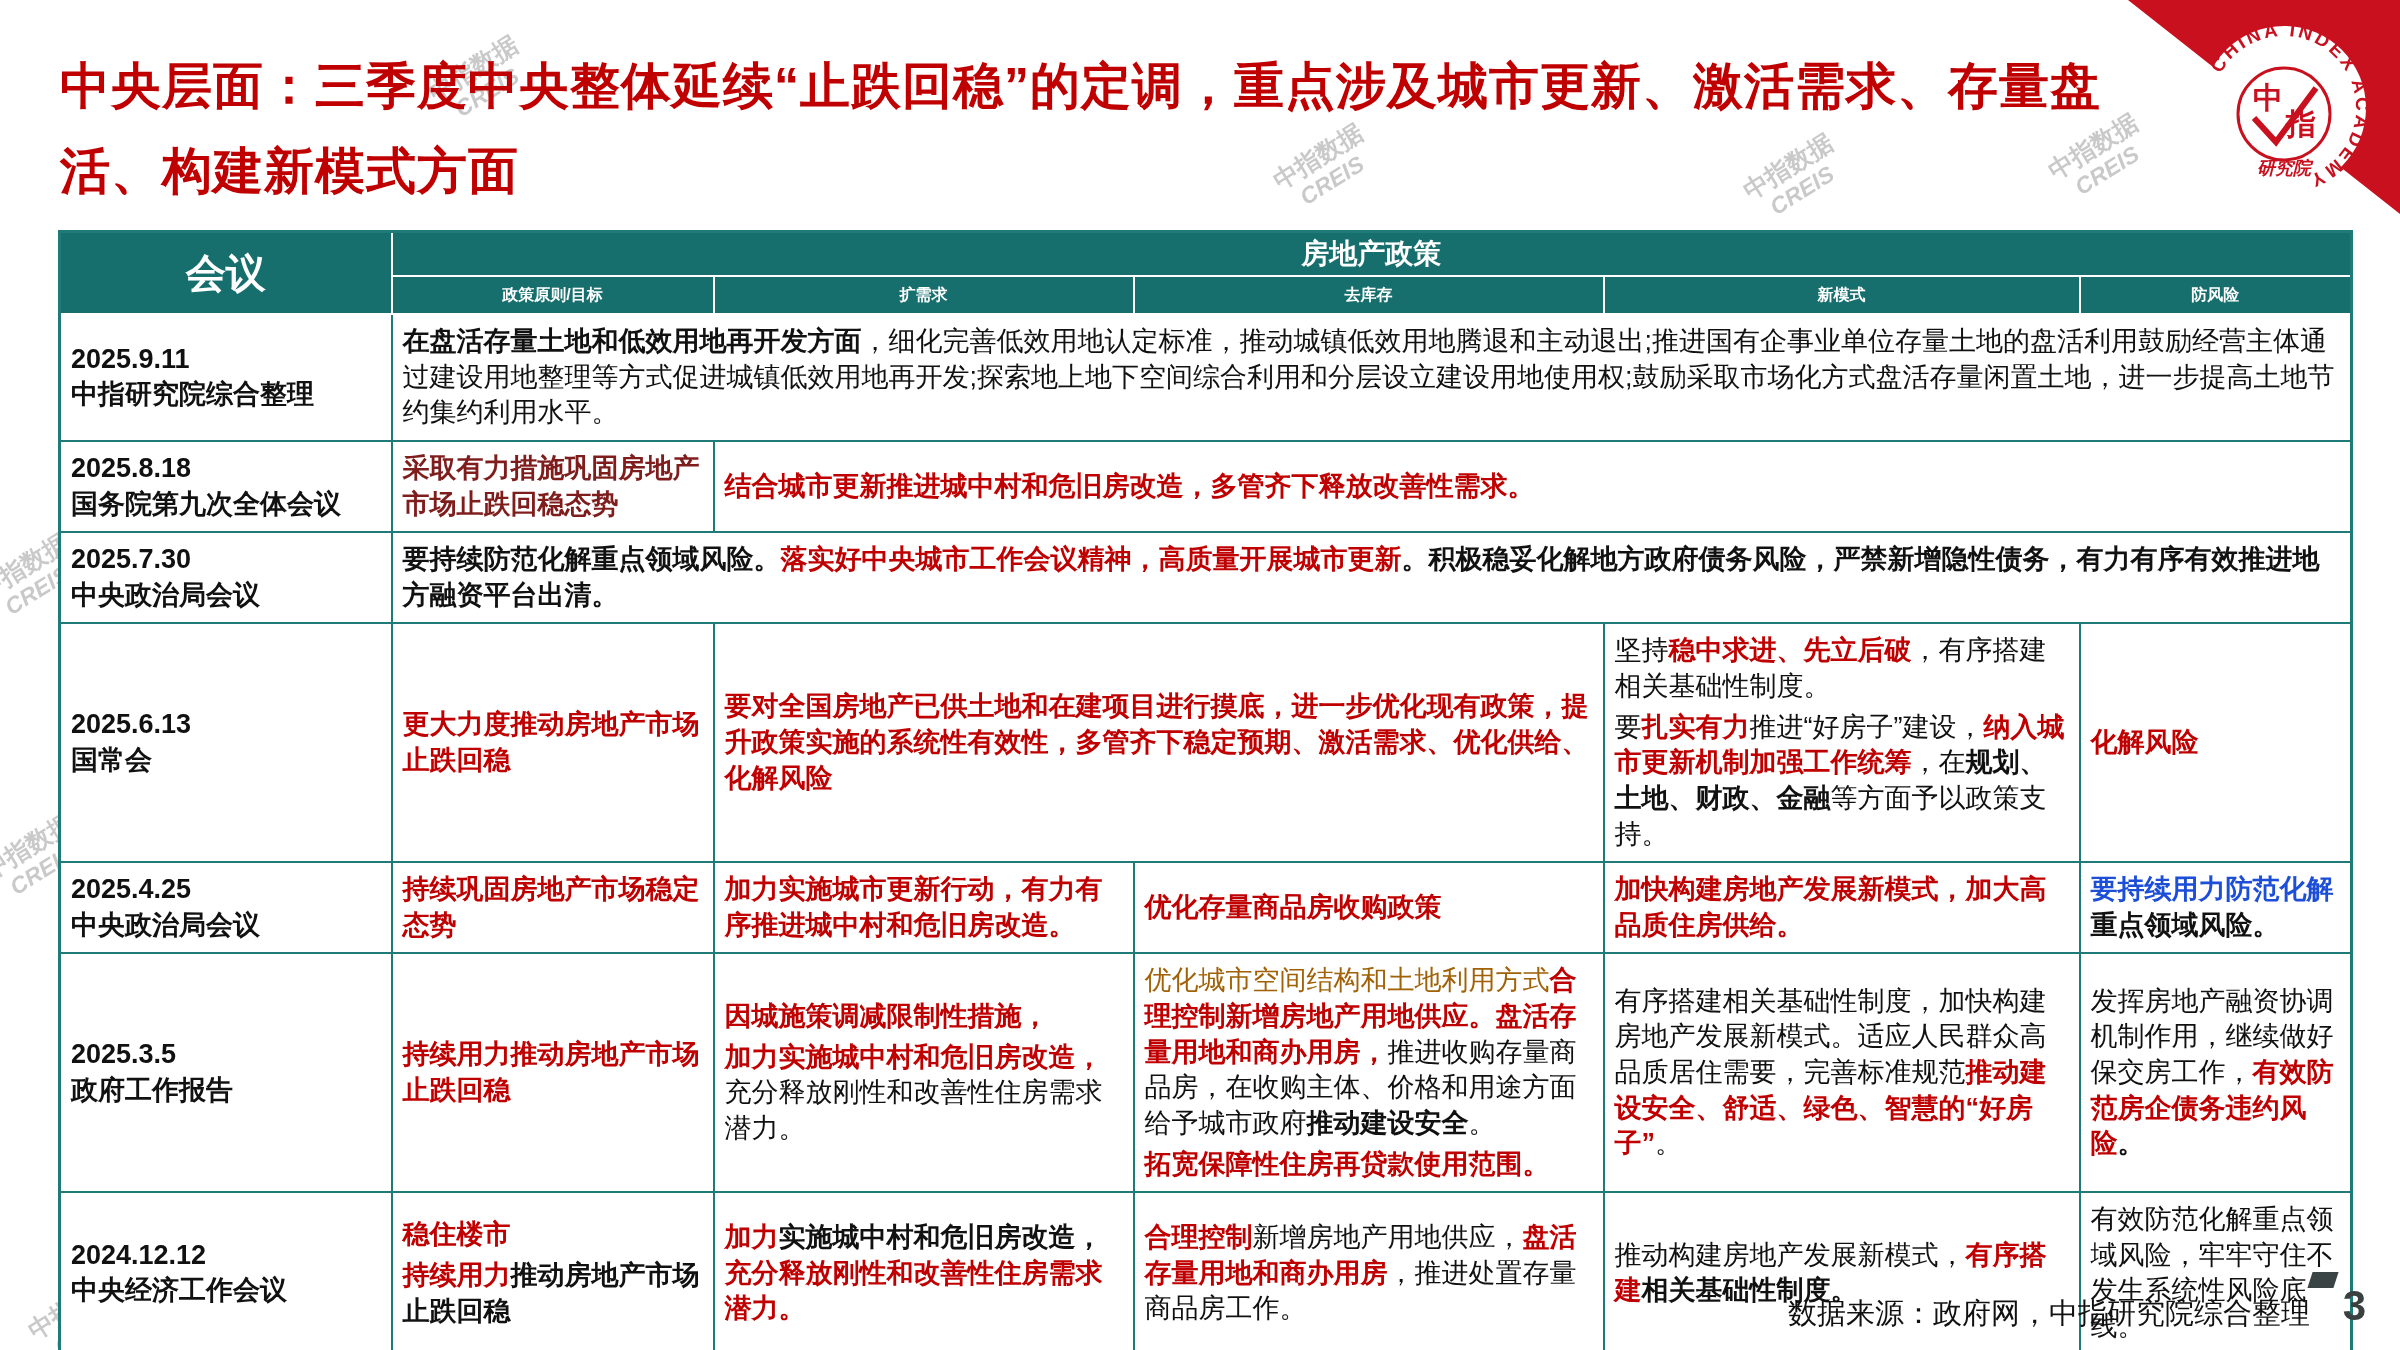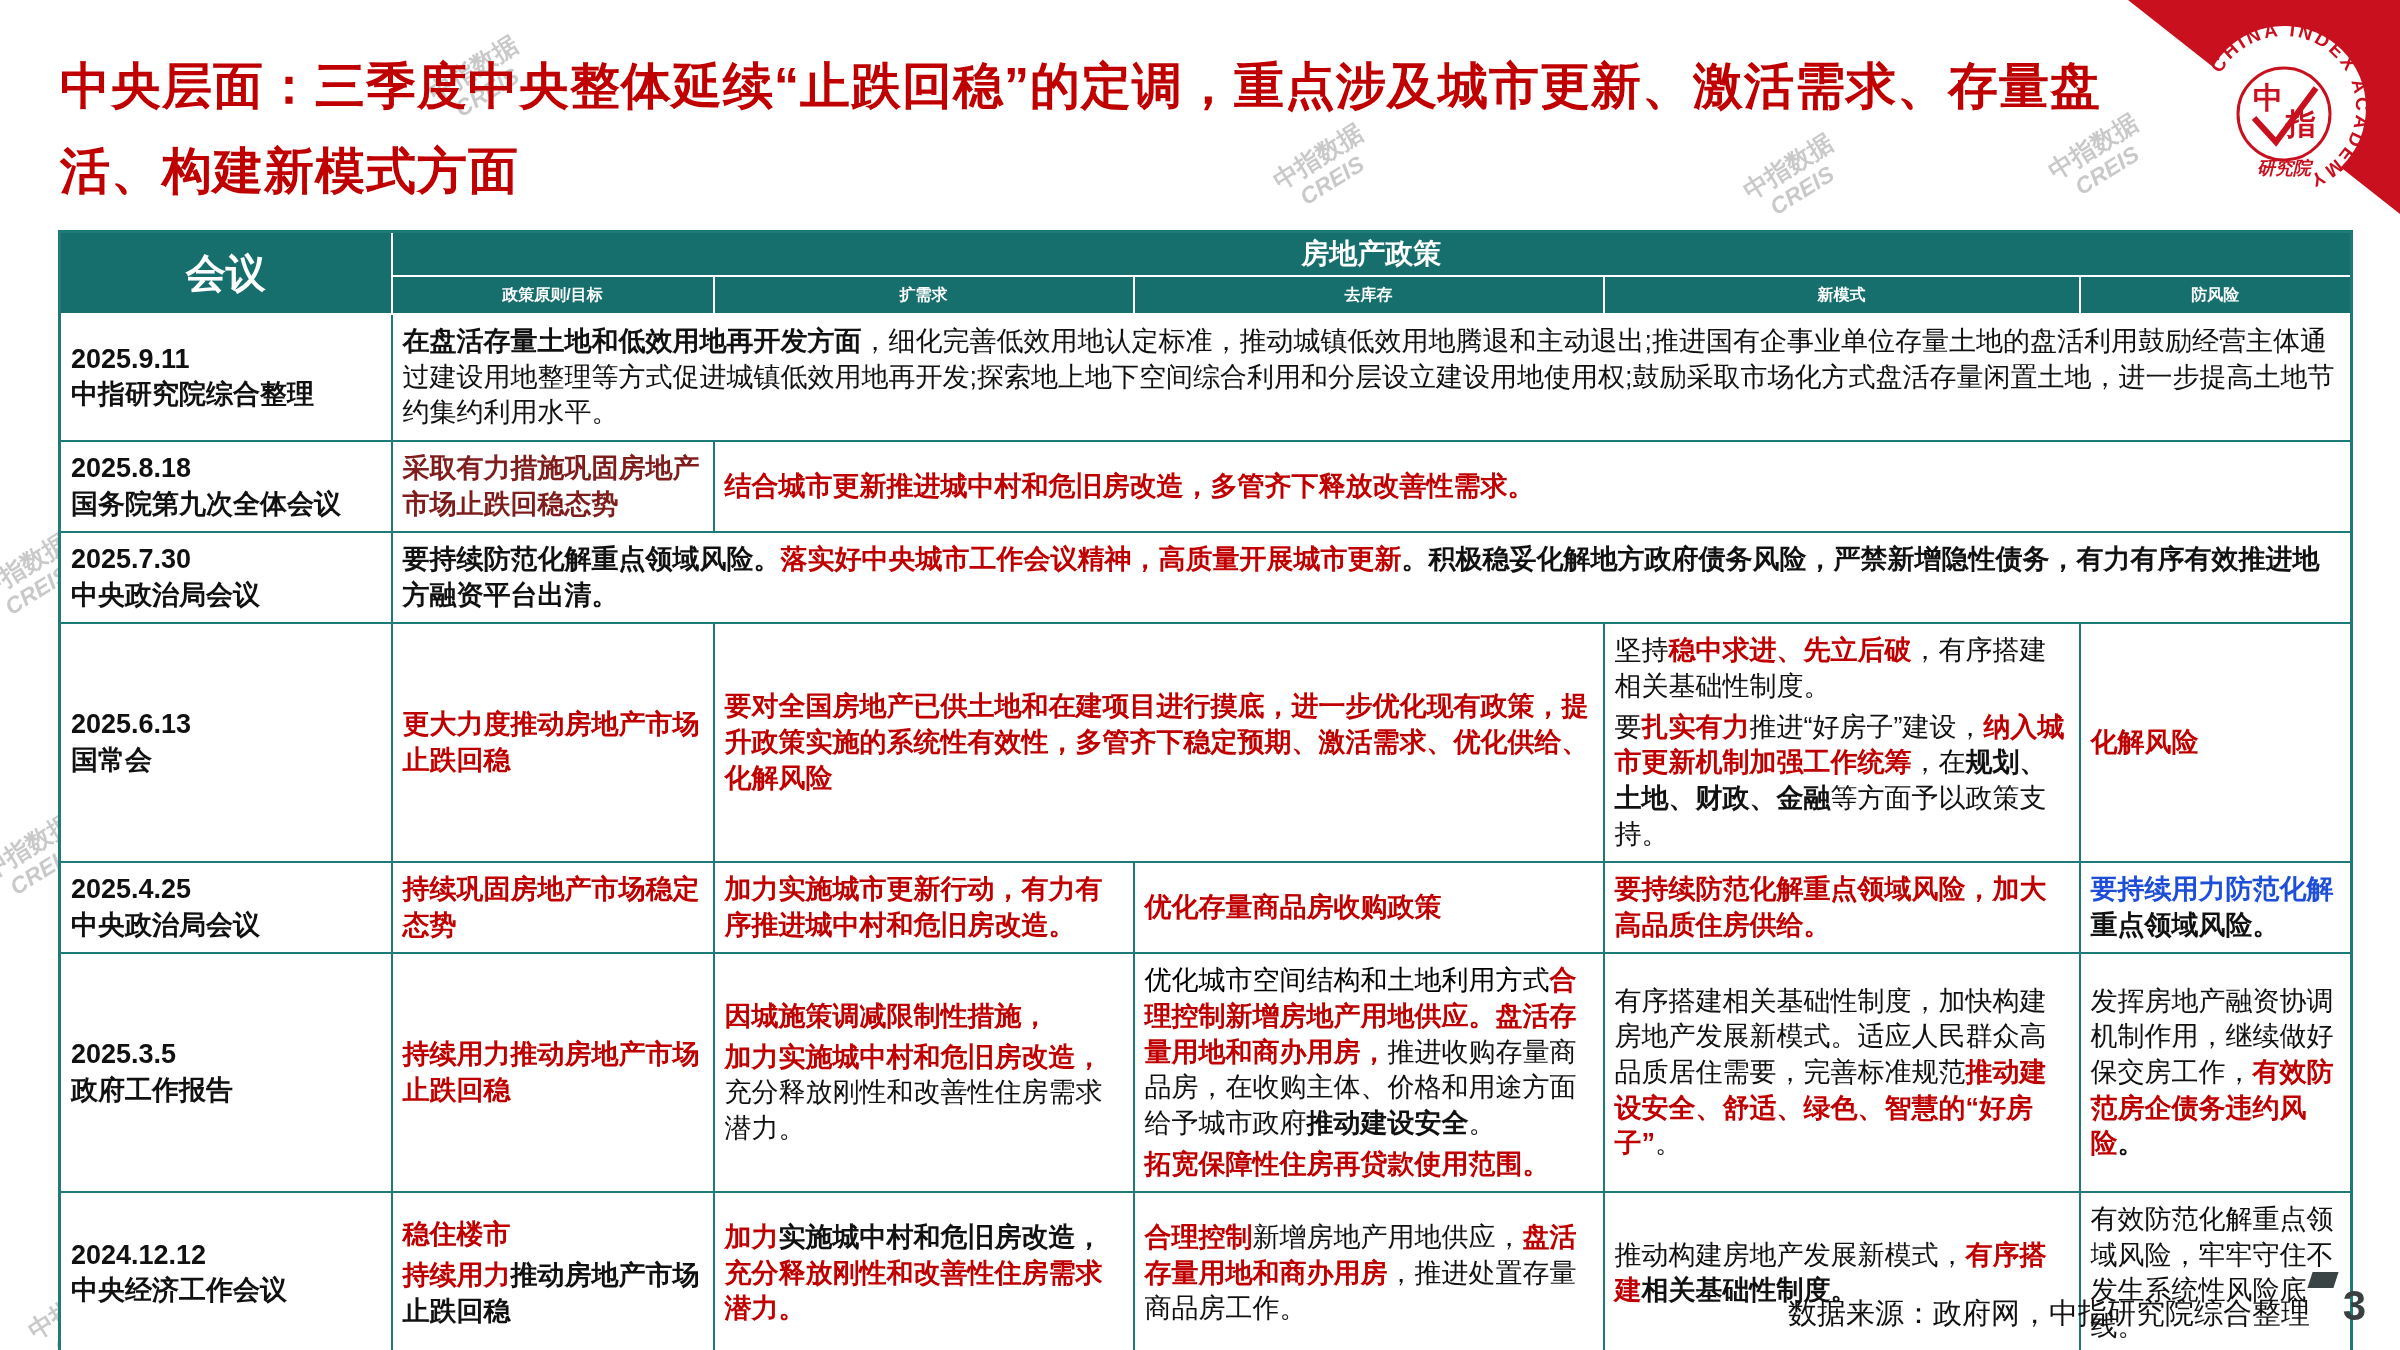--- a/index.html
+++ b/index.html
@@ -165,40 +165,40 @@
             <td>
               <div class="para"><span style="color: rgb(192, 0, 0); font-weight: bold;">持续巩固房地产市场稳定态势</span></div>
             </td>
             <td>
               <div class="para"><span style="color: rgb(192, 0, 0); font-weight: bold;">加力实施城市更新行动，有力有序推进城中村和危旧房改造。</span></div>
             </td>
             <td>
               <div class="para"><span style="color: rgb(192, 0, 0); font-weight: bold;">优化存量商品房收购政策</span></div>
             </td>
             <td>
-              <div class="para"><span style="color: rgb(192, 0, 0); font-weight: bold;">要持续防范化解重点领域风险，加大高品质住房供给。</span></div>
+              <div class="para"><span style="color: rgb(192, 0, 0); font-weight: bold;">加快构建房地产发展新模式，加大高品质住房供给。</span></div>
             </td>
             <td>
               <div class="para"><span style="color: #1d4ed8; font-weight: bold;">要持续用力防范化解</span><span style="color: rgb(17, 17, 17); font-weight: bold;">重点领域风险。</span></div>
             </td>
           </tr>
           <tr style="height: 238px;">
             <td class="meeting-cell">
               <div>2025.3.5</div>
               <div>政府工作报告</div>
             </td>
             <td>
               <div class="para"><span style="color: rgb(192, 0, 0); font-weight: bold;">持续用力推动房地产市场止跌回稳</span></div>
             </td>
             <td>
               <div class="para"><span style="color: rgb(192, 0, 0); font-weight: bold;">因城施策调减限制性措施，</span></div>
               <div class="para"><span style="color: rgb(192, 0, 0); font-weight: bold;">加力实施城中村和危旧房改造，</span><span style="color: rgb(17, 17, 17);">充分释放刚性和改善性住房需求潜力。</span></div>
             </td>
             <td>
-              <div class="para"><span style="color: #000000; text-align: center;">优化城市空间结构和土地利用方式</span><span style="color: rgb(192, 0, 0); font-weight: bold;">合理控制新增房地产用地供应。盘活存量用地和商办用房，</span><span style="color: rgb(17, 17, 17);">推进收购存量商品房，在收购主体、价格和用途方面给予城市政府</span><span style="color: rgb(17, 17, 17); font-weight: bold;">推动建设安全</span><span style="color: rgb(17, 17, 17);">。</span></div>
+              <div class="para"><span style="color: #a16207; text-align: center;">优化城市空间结构和土地利用方式</span><span style="color: rgb(192, 0, 0); font-weight: bold;">合理控制新增房地产用地供应。盘活存量用地和商办用房，</span><span style="color: rgb(17, 17, 17);">推进收购存量商品房，在收购主体、价格和用途方面给予城市政府</span><span style="color: rgb(17, 17, 17); font-weight: bold;">推动建设安全</span><span style="color: rgb(17, 17, 17);">。</span></div>
               <div class="para"><span style="color: rgb(192, 0, 0); font-weight: bold;">拓宽保障性住房再贷款使用范围。</span></div>
             </td>
             <td>
               <div class="para"><span style="color: rgb(17, 17, 17);">有序搭建相关基础性制度，加快构建房地产发展新模式。适应人民群众高品质居住需要，完善标准规范</span><span style="color: rgb(192, 0, 0); font-weight: bold;">推动建设安全、舒适、绿色、智慧的“好房子”</span><span style="color: rgb(17, 17, 17);">。</span></div>
             </td>
             <td>
               <div class="para"><span style="color: rgb(17, 17, 17);">发挥房地产融资协调机制作用，继续做好保交房工作，</span><span style="color: rgb(192, 0, 0); font-weight: bold;">有效防范房企债务违约风险</span><span style="color: rgb(17, 17, 17); font-weight: bold;">。</span></div>
             </td>
           </tr>
           <tr style="height: 148px;">

